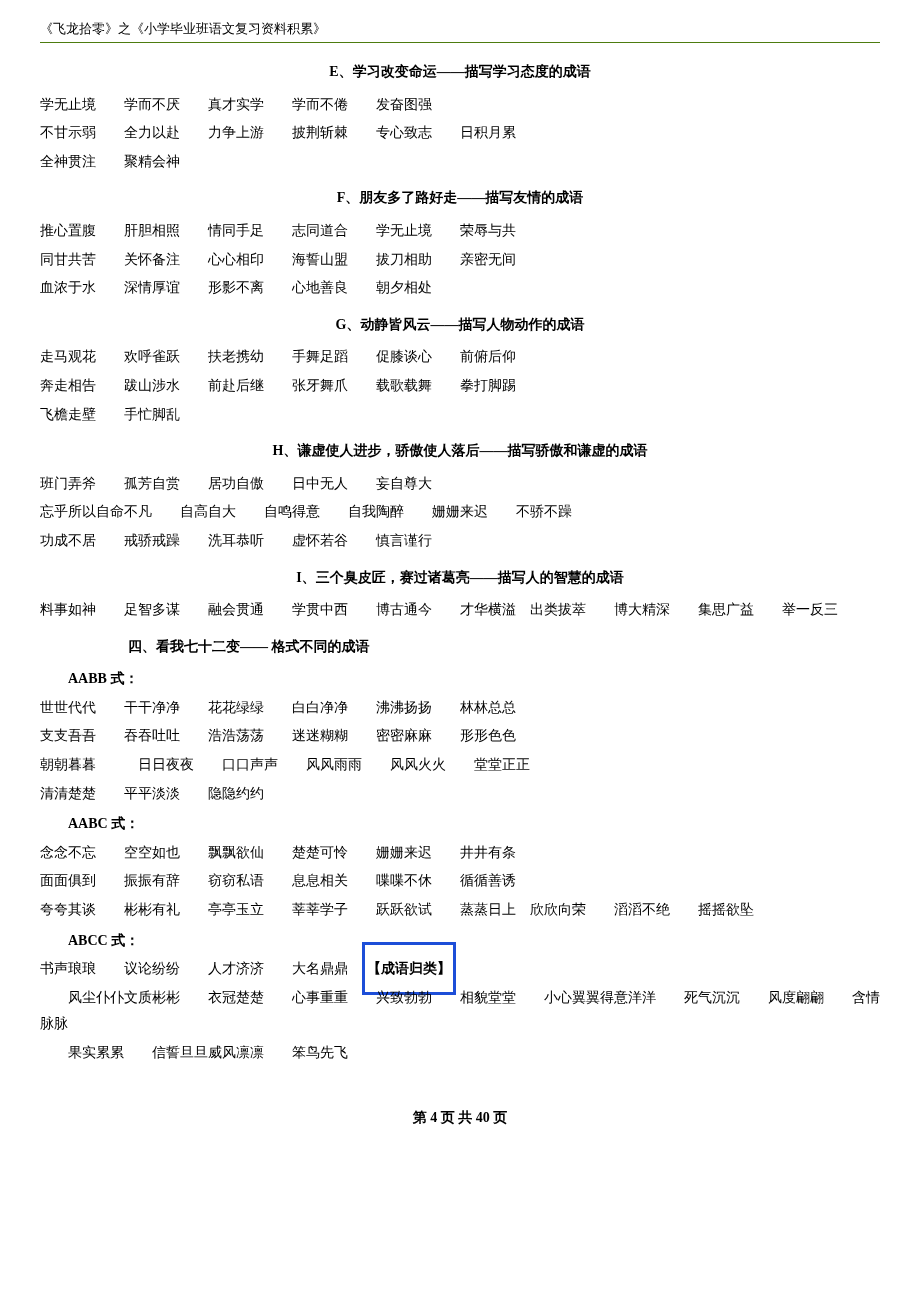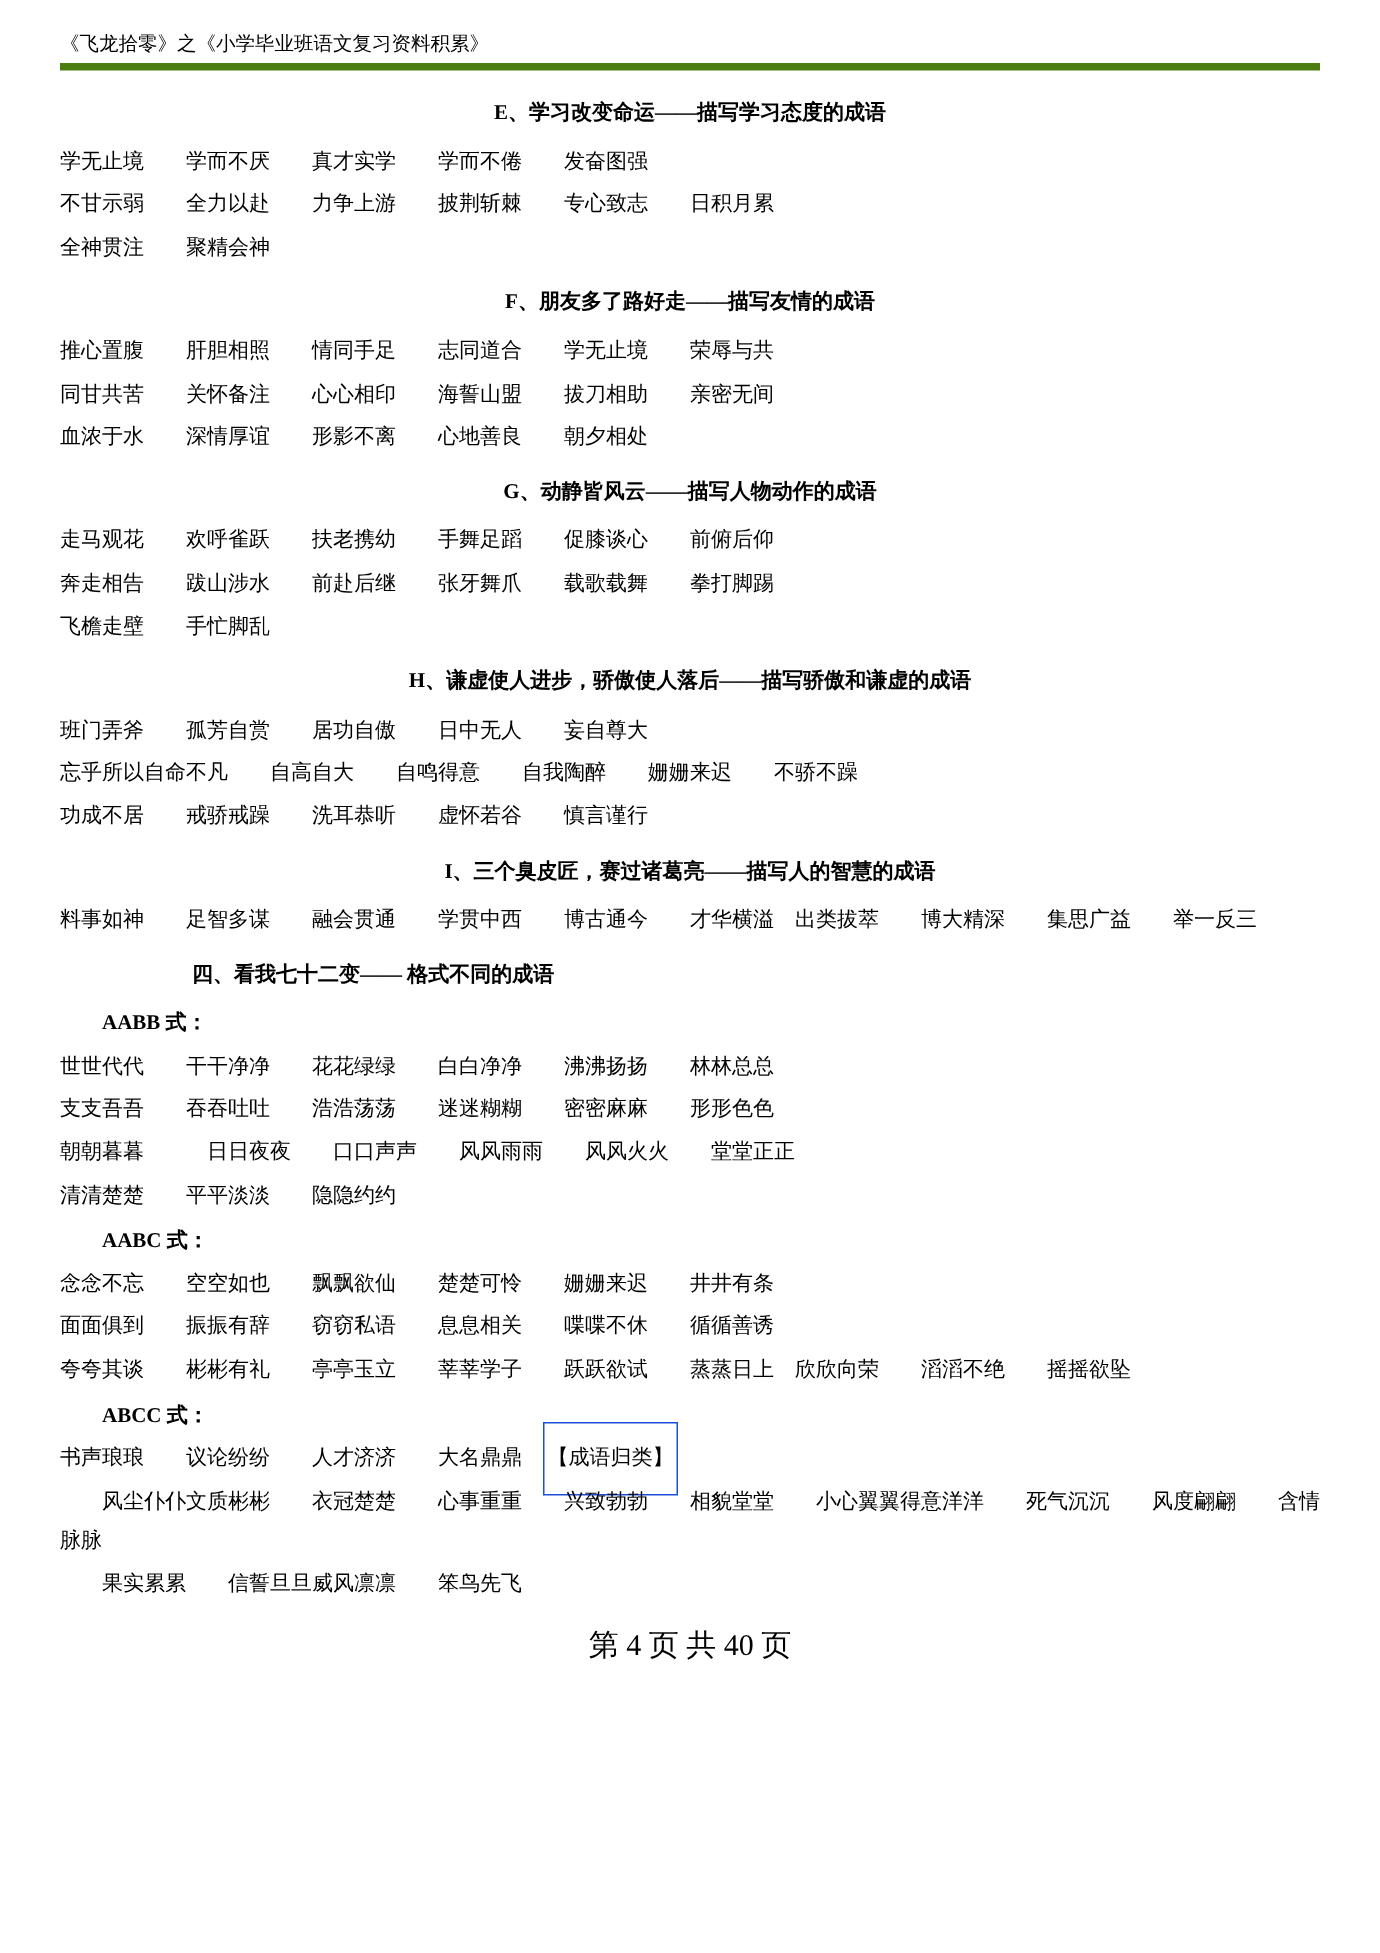--- a/index.html
+++ b/index.html
@@ -10,49 +10,49 @@
     body {
       background: #fff;
       font-family: "SimSun", "宋体", serif;
       font-size: 14px;
       color: #000;
       width: 920px;
       min-height: 1302px;
       padding: 20px 40px 30px 40px;
     }
     .header {
-      border-bottom: 5px solid #4d7c0f;
+      border-bottom: 1px solid #4d7c0f;
       padding-bottom: 4px;
       margin-bottom: 16px;
       font-size: 13px;
     }
     .section-title {
       text-align: center;
       font-weight: bold;
       margin: 10px 0 6px 0;
       font-size: 14px;
     }
     .content-block {
       line-height: 1.9;
       text-align: justify;
       font-size: 14px;
     }
     .content-block p {
       margin-bottom: 2px;
     }
     .highlight {
-      font-weight: normal;
-      border: 1px solid #1d4ed8;
+      font-weight: bold;
+      border: 3px solid #1d4ed8;
       padding: 16px 2px;
     }
     .footer {
       text-align: center;
-      margin-top: 12px;
-      font-size: 20px;
-      font-weight: normal;
+      margin-top: 42px;
+      font-size: 14px;
+      font-weight: bold;
     }
   </style>
 </head>
 <body>
 
 <div class="header">
   <span>《飞龙拾零》之《小学毕业班语文复习资料积累》</span>
 </div>
 
 <div class="content-block">

